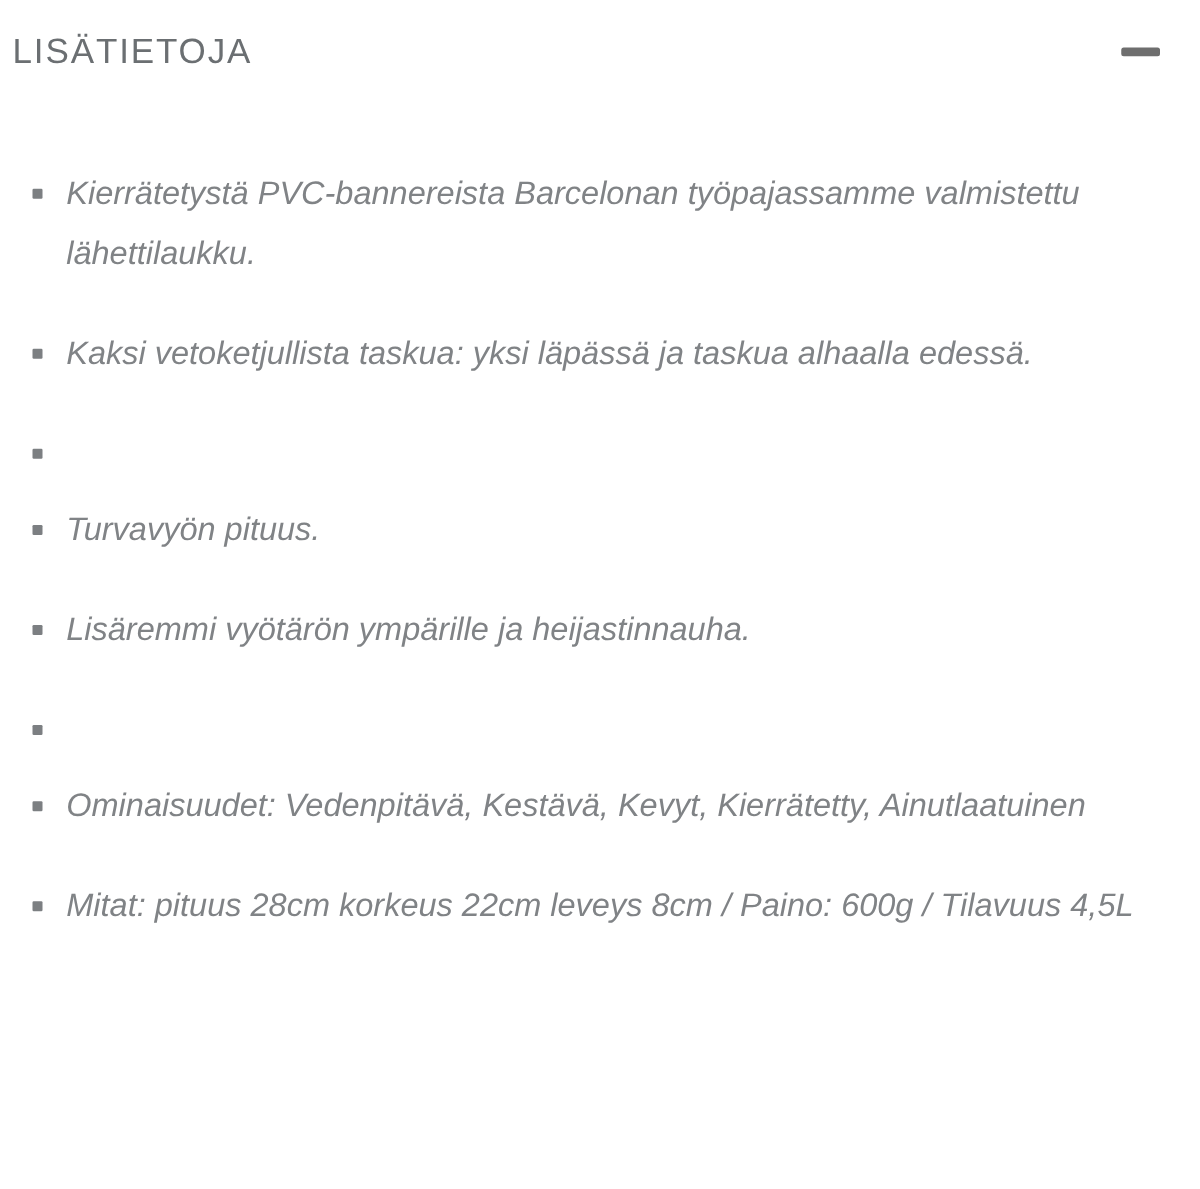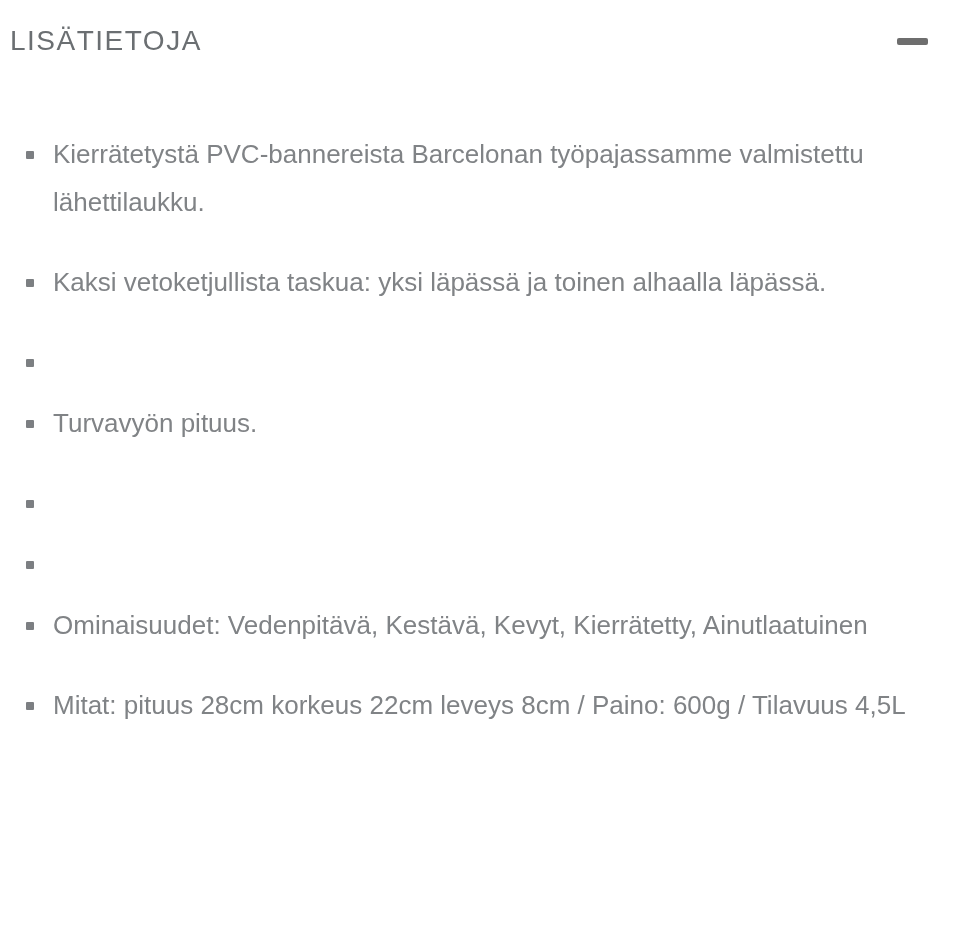--- a/index.html
+++ b/index.html
@@ -58,20 +58,21 @@
     padding: 0 0 0 16px;
   }
   .details-item {
     display: flex;
     align-items: flex-start;
     font-size: 26px;
     line-height: 48px;
     font-weight: 400;
     color: var(--body-text);
     margin: 0 0 32px 0;
+    font-style: italic;
   }
   .bullet {
     flex: 0 0 auto;
     width: 8px;
     height: 8px;
     margin: 21px 19px 0 0;
     background: var(--bullet);
     border-radius: 1px;
   }
   .item-text {
@@ -89,31 +90,32 @@
     </button>
   </header>
 
   <ul class="details-list">
     <li class="details-item">
       <span class="bullet"></span>
       <span class="item-text">Kierrätetystä PVC-bannereista Barcelonan työpajassamme valmistettu lähettilaukku.</span>
     </li>
     <li class="details-item">
       <span class="bullet"></span>
-      <span class="item-text">Kaksi vetoketjullista taskua: yksi läpässä ja toinen alhaalla läpässä.</span>
+      <span class="item-text">Kaksi vetoketjullista taskua: yksi läpässä ja taskua alhaalla edessä.</span>
     </li>
     <li class="details-item">
       <span class="bullet"></span>
     </li>
     <li class="details-item">
       <span class="bullet"></span>
       <span class="item-text">Turvavyön pituus.</span>
     </li>
     <li class="details-item">
       <span class="bullet"></span>
+      <span class="item-text">Lisäremmi vyötärön ympärille ja heijastinnauha.</span>
     </li>
     <li class="details-item">
       <span class="bullet"></span>
     </li>
     <li class="details-item">
       <span class="bullet"></span>
       <span class="item-text">Ominaisuudet: Vedenpitävä, Kestävä, Kevyt, Kierrätetty, Ainutlaatuinen</span>
     </li>
     <li class="details-item">
       <span class="bullet"></span>

